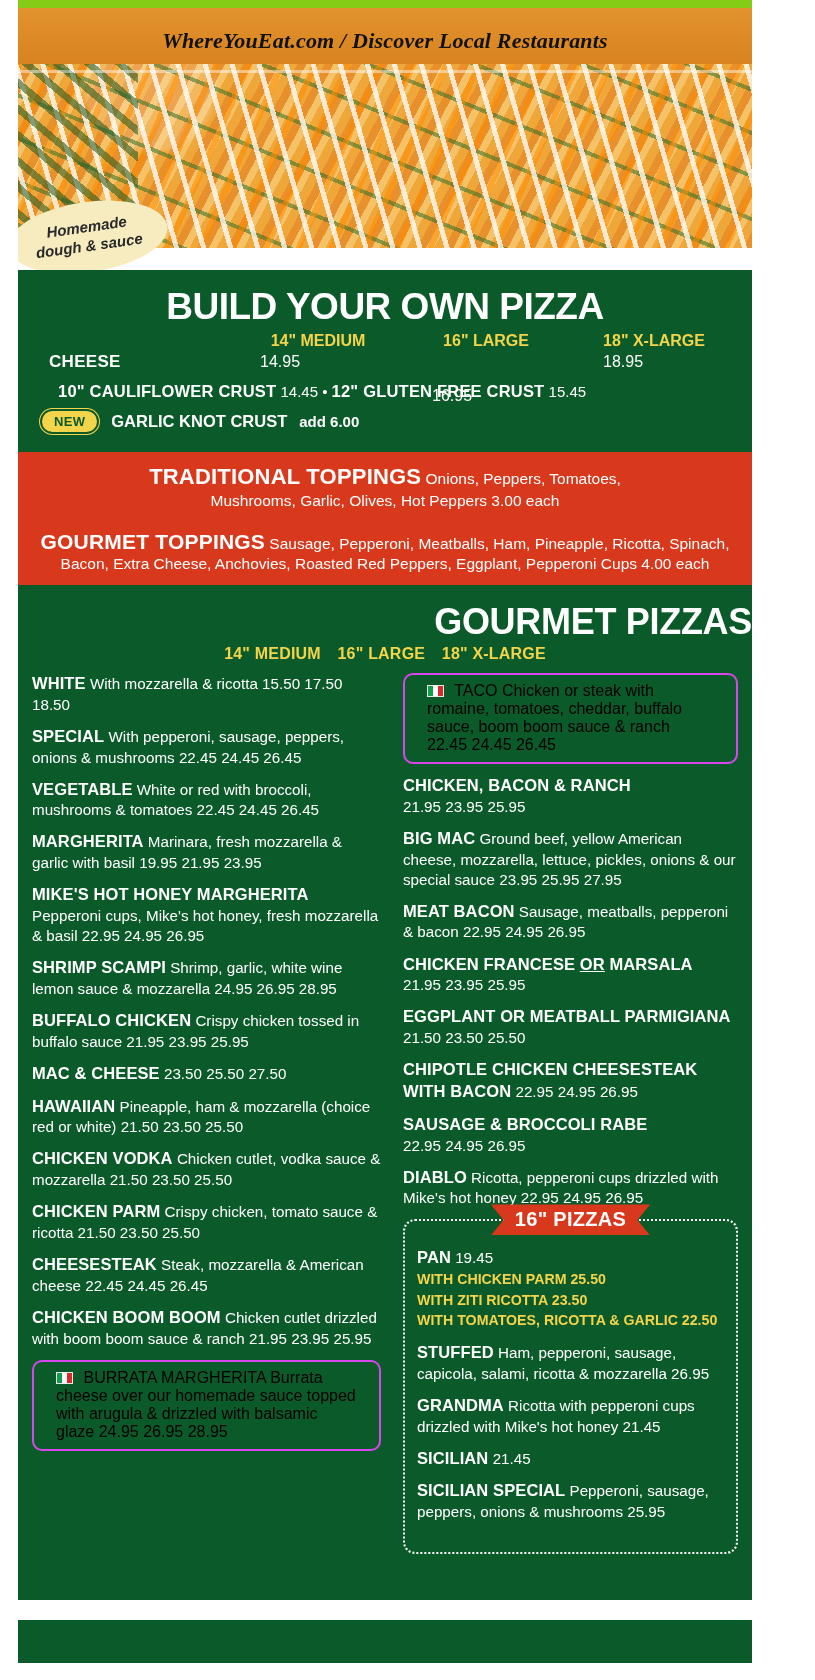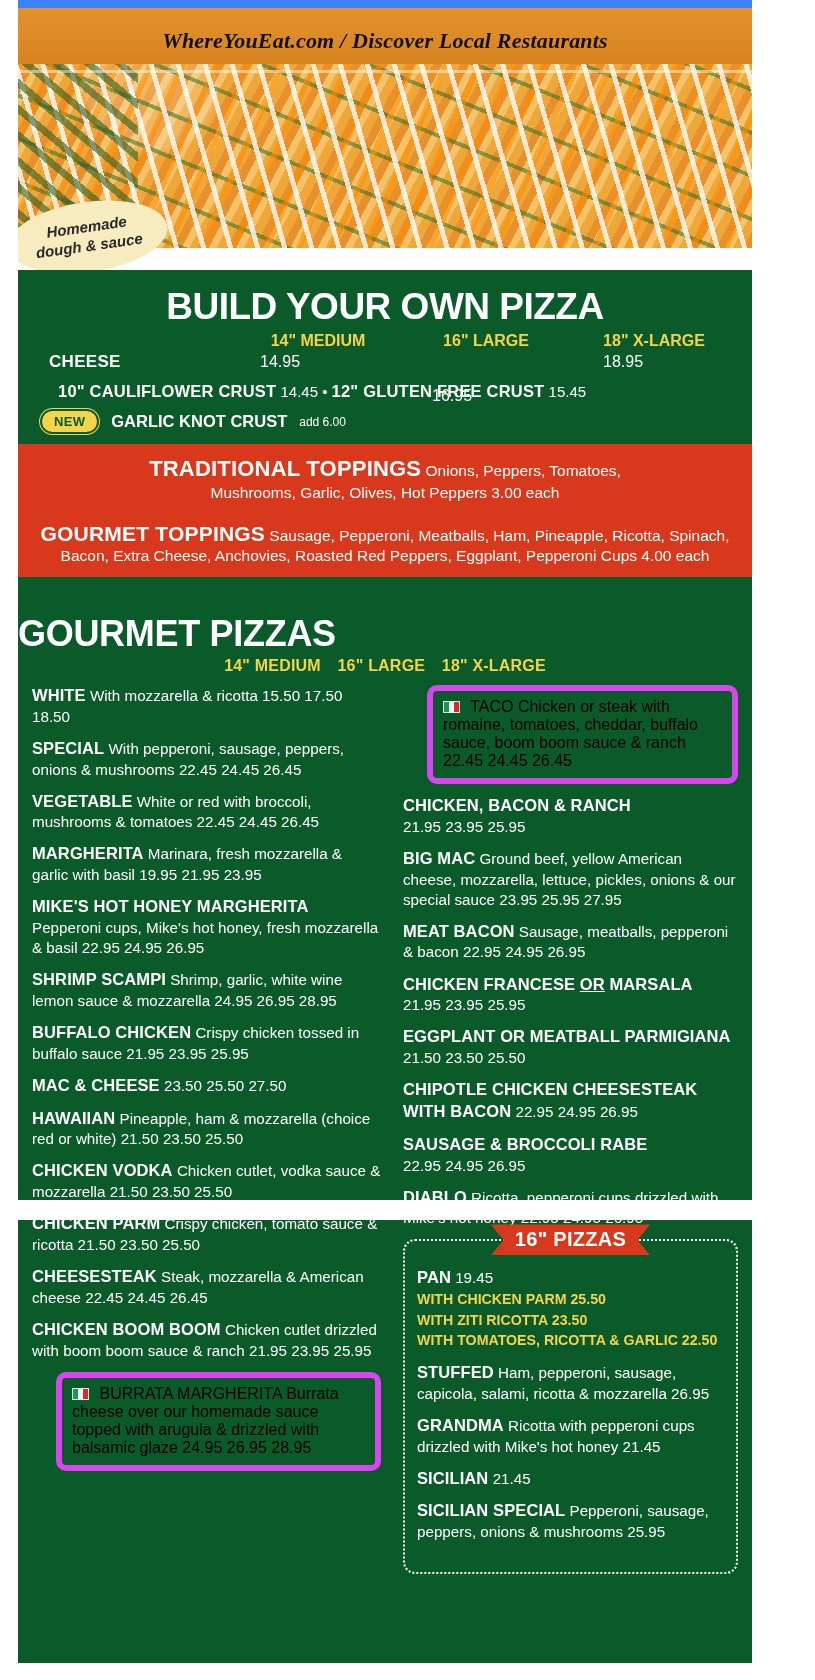--- a/index.html
+++ b/index.html
@@ -5,22 +5,22 @@
   * { box-sizing: border-box; }
   html, body { margin:0; padding:0; }
   body {
     width: 815px; height: 1680px;
     background: #ffffff;
     font-family: "Liberation Sans", sans-serif;
     overflow: hidden;
   }
   .page {
     position: relative;
-    width: 815px; height: 1220px;
-    background: #3b82f6;
+    width: 815px; height: 1620px;
+    background: #84cc16;
   }
   
   .scan-left { position:absolute; left:0; top:0; width:18px; height:1680px; background:#ffffff; }
   .scan-right { position:absolute; right:0; top:0; width:63px; height:1680px; background:#ffffff; }
   .scan-bottom { position:absolute; left:0; bottom:0; width:815px; height:20px; background:#ffffff; }
 
   .menu {
     position:absolute; left:18px; top:8px;
     width: 734px; height: 1655px;
     background:#0b5a2a;
@@ -71,21 +71,21 @@
     display:flex; align-items:center; justify-content:center;
     z-index:6;
   }
   .badge span {
     display:block; text-align:center;
     font-style:italic; font-weight:bold; font-size:15px;
     color:#2a2a2a; line-height:1.25;
   }
 
   
-  .byo { position:relative; background:#0b5a2a; padding: 10px 0 8px; }
+  .byo { position:relative; background:#0b5a2a; padding: 10px 0 16px; }
   .byo h1 {
     margin:6px 0 4px; text-align:center; color:#fff;
     font-size:37px; font-weight:bold; letter-spacing:-0.5px;
   }
   .size-row {
     display:flex; justify-content:flex-end; gap:0;
     color:#f4d44b; font-size:16px; font-weight:bold;
     padding-right:14px; margin-top:2px;
   }
   .size-row .s { width:168px; text-align:center; }
@@ -103,58 +103,58 @@
   .knot {
     display:flex; align-items:center; gap:12px;
     padding:8px 0 2px 22px; color:#fff;
   }
   .new-pill {
     background:#f4d44b; color:#0b5a2a; font-weight:bold; font-size:13px;
     border-radius:14px; padding:3px 12px; letter-spacing:0.3px;
     border:2px solid #0b5a2a; box-shadow:0 0 0 1px #f4d44b;
   }
   .knot b { font-size:16.5px; }
-  .knot .add { font-size:12px; font-weight:normal; }
+  .knot .add { font-size:15px; font-weight:bold; }
 
   
   .toppings {
     background:#d8391c; color:#fff; padding:10px 16px 12px;
   }
   .top-line1 { text-align:center; font-size:15.5px; margin-top:2px; }
   .top-line1 b { font-size:22px; letter-spacing:0.2px; }
   .top-line2 { text-align:center; font-size:15.5px; margin-top:2px; }
   .top-g { text-align:center; font-size:15.5px; margin-top:20px; }
   .top-g b { font-size:21px; letter-spacing:0.2px; }
   .top-g2 { text-align:center; font-size:15.5px; margin-top:1px; }
 
   
   .gourmet { background:#0b5a2a; padding:14px 0 0; position:relative; }
   .gourmet h2 {
-    margin:22px 0 2px; text-align:left; color:#fff;
+    margin:2px 0 2px; text-align:right; color:#fff;
     font-size:36px; font-weight:bold; letter-spacing:-0.3px;
   }
   .gsizes {
     text-align:center; color:#f4d44b; font-weight:bold; font-size:16px;
     margin-bottom:10px; letter-spacing:0.2px;
   }
   .gsizes span { margin:0 6px; }
 
   .cols { display:flex; gap:8px; padding:0 14px 6px; }
   .col { width:349px; }
   .col.right { padding-left:14px; }
 
   .item { color:#ffffff; font-size:15.2px; line-height:1.32; margin-bottom:11px; }
   .item .nm { font-weight:bold; font-size:16.5px; letter-spacing:0.1px; }
   .item .ds { font-weight:normal; }
   .item .pr { font-weight:normal; }
   .u { text-decoration:underline;text-align:center; }
 
   .boxed {
-    border:6px solid #d946ef; border-radius:10px;
-    padding:7px 10px 8px; margin-bottom:11px;margin-left:24px;
+    border:2px solid #d946ef; border-radius:10px;
+    padding:7px 22px 8px; margin-bottom:11px;
   }
   .flag {
     display:inline-block; width:17px; height:12px; vertical-align:-1px;
     margin-right:6px; border:1px solid #e8e8e8;
     background:linear-gradient(to right,#159b4f 0 33%,#ffffff 33% 66%,#d62b2b 66% 100%);
   }
 
   
   .panel16 {
     position:relative;

